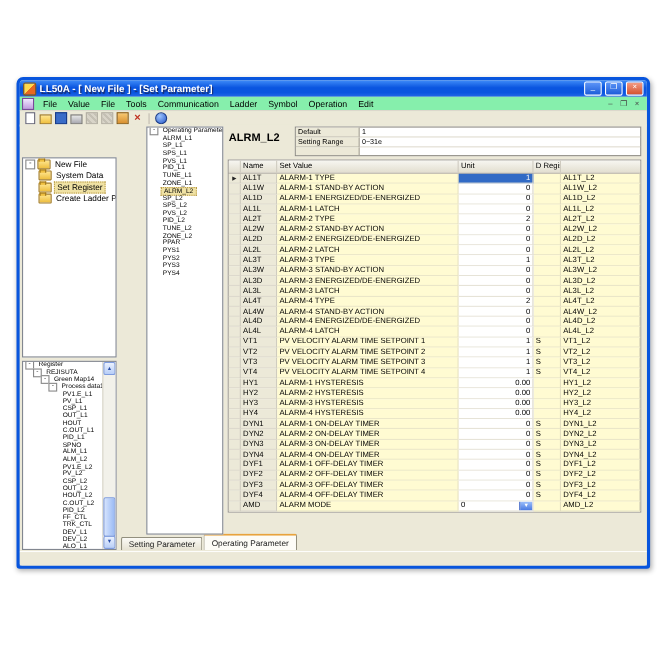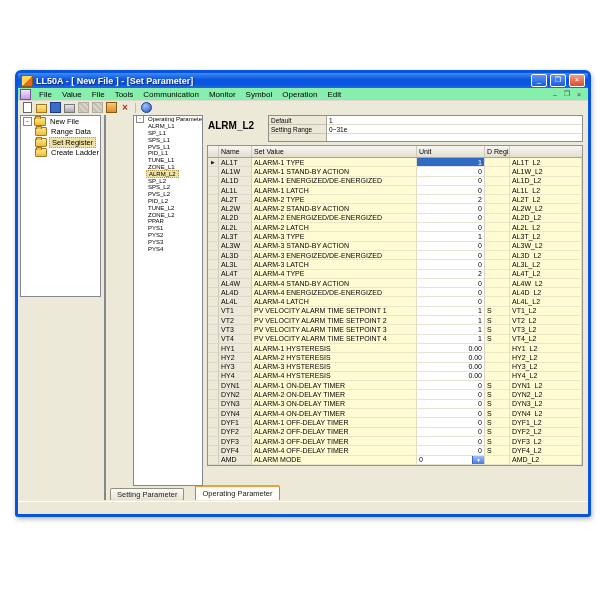--- a/index.html
+++ b/index.html
@@ -40,21 +40,21 @@
   .ic-save .gl{background:#3A6CC8;border:1px solid #1A3C88;}
   .ic-print .gl{background:linear-gradient(#E8E8E8,#A8A8B0);border:1px solid #777;height:7px;margin-top:2px;}
   .ic-cut .gl,.ic-copy .gl{background:repeating-linear-gradient(45deg,#D8D4C8 0 2px,#C4C0B4 2px 4px);border:1px solid #B0ACA0;}
   .ic-paste .gl{background:linear-gradient(#F8C870,#D89030);border:1px solid #8A5A10;}
   .ic-delete .gl{background:none;color:#C03020;font-size:10px;line-height:9px;text-align:center;font-weight:bold;}
   .ic-help .gl{background:radial-gradient(circle at 35% 30%,#9CC4FF,#2858C8);border-radius:50%;border:1px solid #1A3C88;}
 
   
   #content{position:absolute;left:0;right:0;top:40px;bottom:12px;display:flex;
     gap:3px;padding:2px;background:#ECE9D8;}
-  .left-col{width:86px;display:flex;gap:3px;}
+  .left-col{width:86px;display:flex;flex-direction:column;gap:3px;margin-top:28px;}
   .tree{background:#fff;border:1px solid #828790;overflow:hidden;position:relative;}
   #tree1{height:180px;}
   #tree2{flex:1;}
   #tree2 .t2-inner{position:absolute;left:0;top:0;right:11px;bottom:0;overflow:hidden;}
   .right-col{flex:1;min-width:0;display:flex;flex-direction:column;}
   .main-row{flex:1;display:flex;gap:3px;min-height:0;padding-left:24px;}
   #ptree{width:68px;background:#fff;border:1px solid #828790;overflow:hidden;}
   #panel{flex:1;min-width:0;position:relative;}
 
   
@@ -114,21 +114,21 @@
     border-bottom:1px solid #EAE6C8;}
   .c-val{background:#fff;border-right:1px solid #D9D5C9;border-bottom:1px solid #E6E3D7;
     justify-content:flex-end;position:relative;}
   .c-val.sel{background:#316AC5;color:#fff;}
   .c-val.combo{justify-content:flex-start;padding-right:13px !important;}
   .combo-btn{position:absolute;right:0;top:0;bottom:0;width:11px;display:flex;
     align-items:center;justify-content:center;font-size:5px;color:#fff;
     background:linear-gradient(#9CC0FC,#4878E0);border-left:1px solid #3C64C8;}
 
   
-  .tab-row{height:14px;display:flex;align-items:flex-end;gap:11px;padding-left:1px;}
+  .tab-row{height:14px;display:flex;align-items:flex-end;gap:1px;padding-left:1px;}
   .tab{height:11px;padding:0 6px;font-size:7.5px;display:flex;align-items:center;
     background:linear-gradient(#FBFAF6,#E6E2D2);border:1px solid #928F7E;
     border-bottom:none;border-radius:2px 2px 0 0;color:#222;}
   .tab.active{height:13px;background:#FDFCF7;border-top:2px solid #E8A33D;font-weight:normal;}
   .statusbar{position:absolute;left:0;right:0;bottom:0;height:12px;background:#ECE9D8;
     border-top:1px solid #fff;border-radius:0 0 2px 2px;}
 </style>
 </head>
 <body>
 
@@ -143,21 +143,21 @@
   </div>
 
   <div class="menubar">
     <span class="mdi-icon"></span>
     <span id="menu-items" style="display:flex;">
         <span class="menu-item">File</span>
         <span class="menu-item">Value</span>
         <span class="menu-item">File</span>
         <span class="menu-item">Tools</span>
         <span class="menu-item">Communication</span>
-        <span class="menu-item">Monitor</span>
+        <span class="menu-item">Ladder</span>
         <span class="menu-item">Symbol</span>
         <span class="menu-item">Operation</span>
         <span class="menu-item">Edit</span>
       </span>
     <span class="mdi-ctrls">
       <span>‒</span>
       <span>❐</span>
       <span>×</span>
     </span>
   </div>
@@ -197,21 +197,21 @@
 
     <div class="left-col">
       <div class="tree" id="tree1">
           <div class="trow">
             <span class="expbox">-</span>
             <span class="folder"></span>
             <span class="tlabel">New File</span>
           </div>
           <div class="trow child">
             <span class="folder"></span>
-            <span class="tlabel">Range Data</span>
+            <span class="tlabel">System Data</span>
           </div>
           <div class="trow child">
             <span class="folder"></span>
             <span class="tlabel sel-warm">Set Register</span>
           </div>
           <div class="trow child">
             <span class="folder"></span>
             <span class="tlabel">Create Ladder Program</span>
           </div>
         </div>

